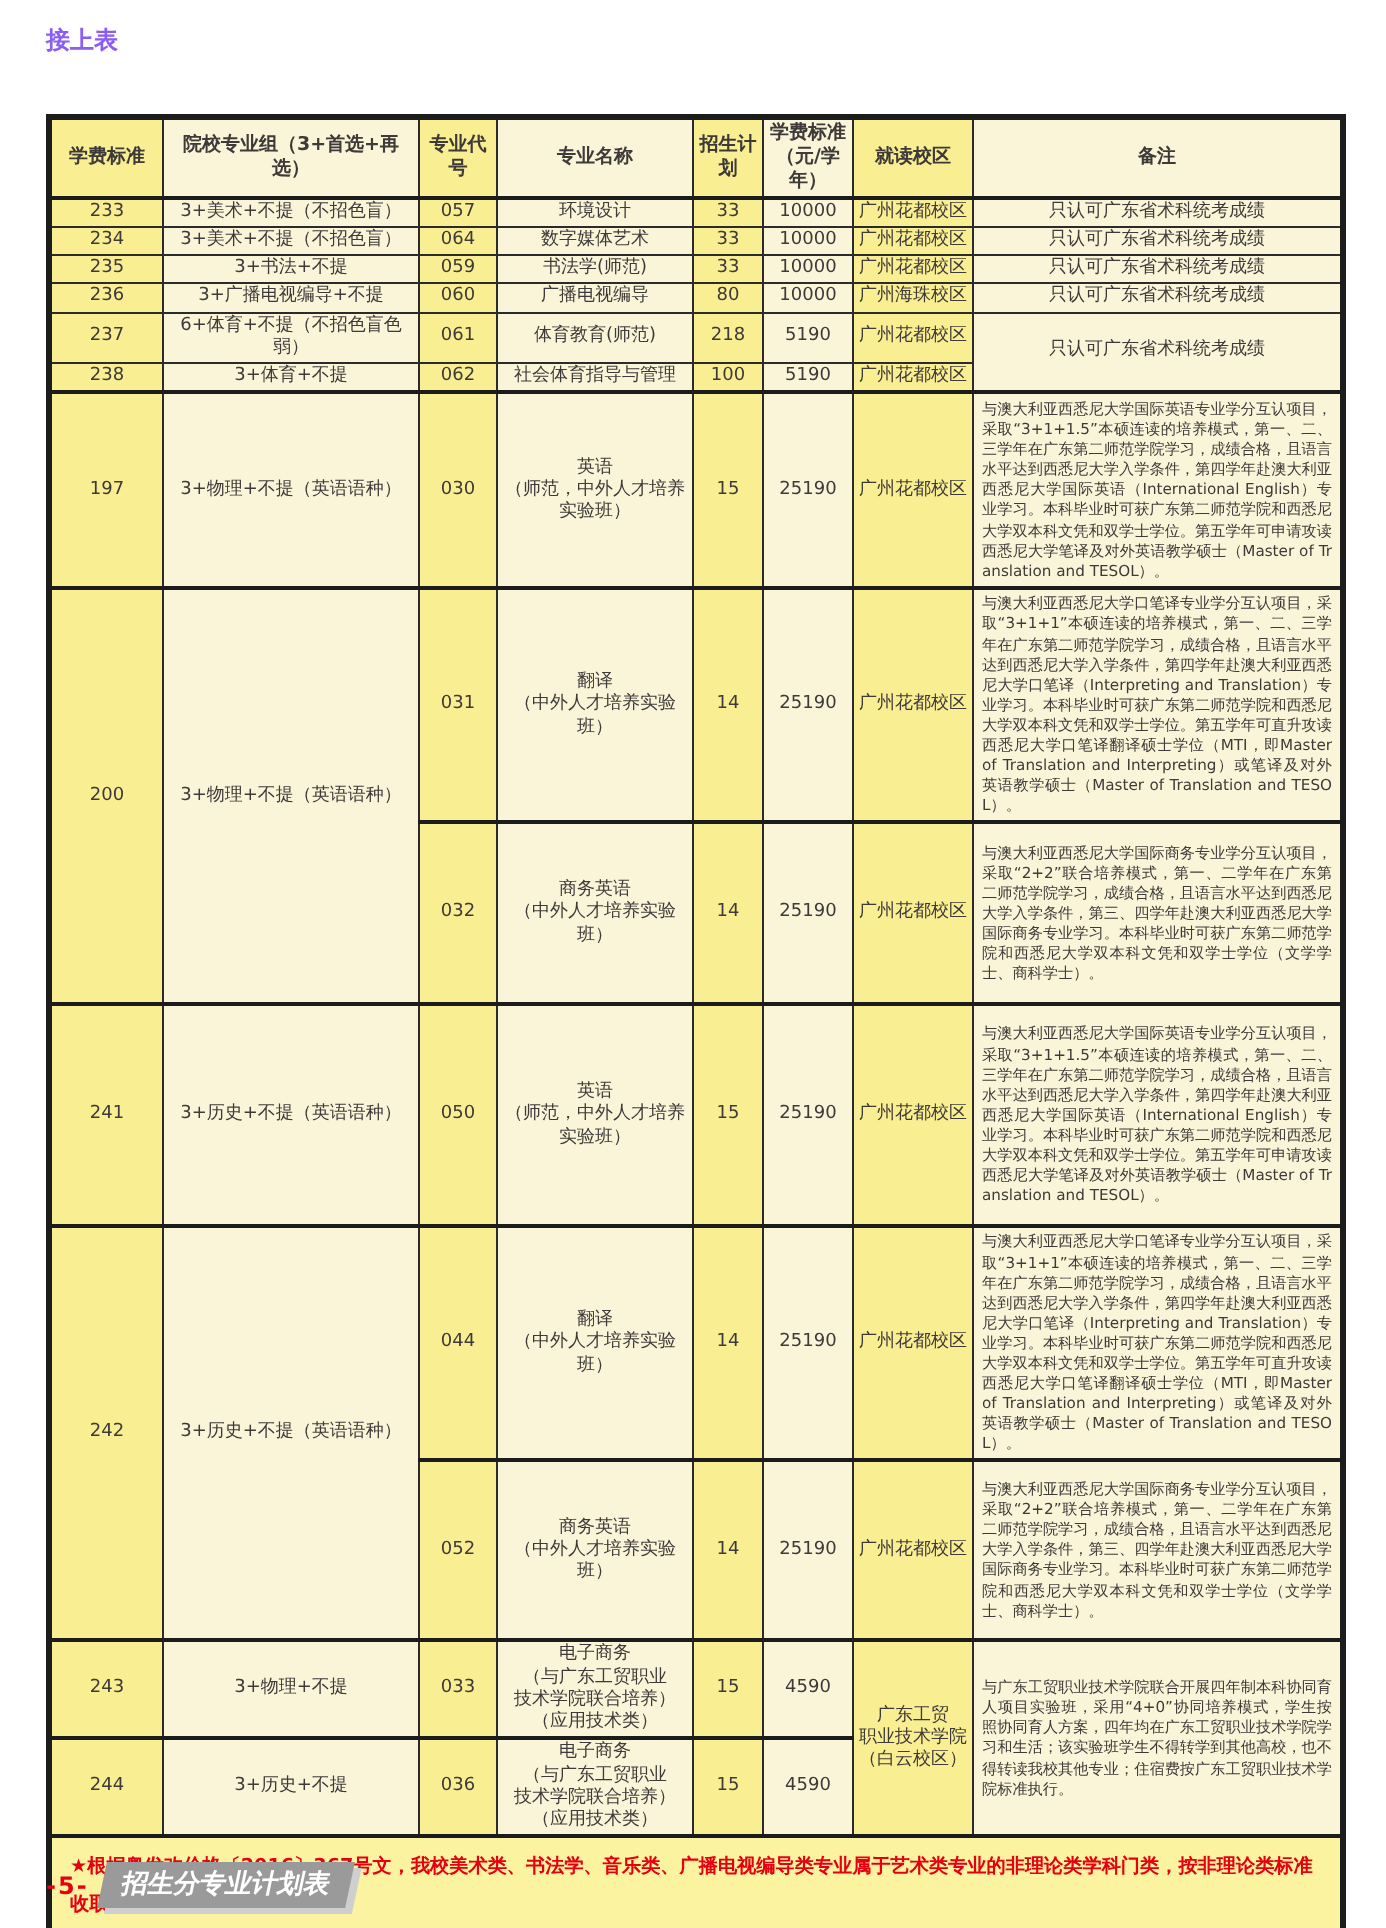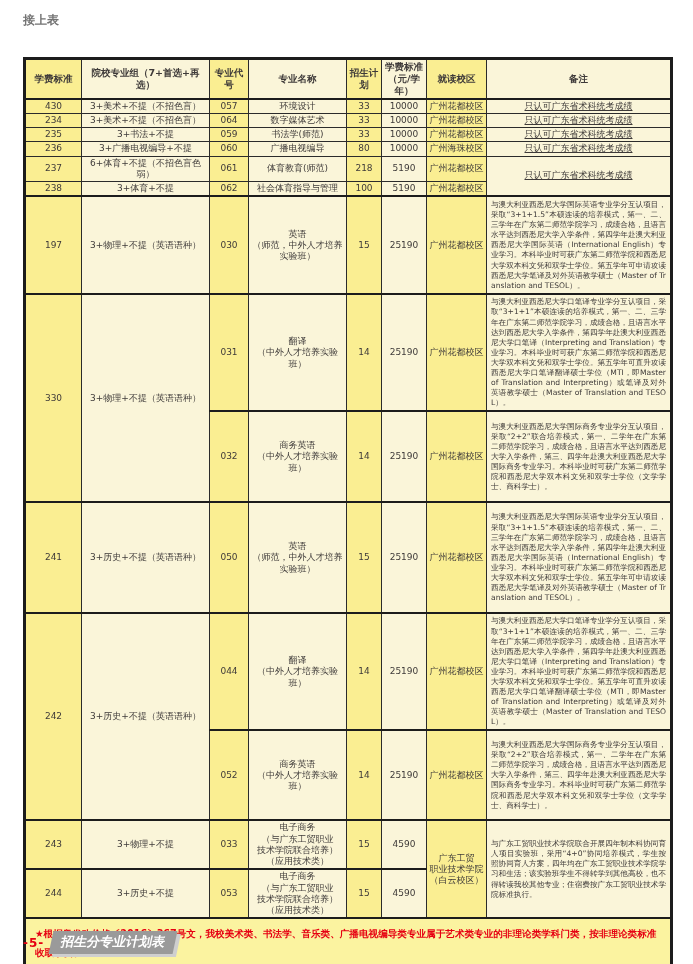--- a/index.html
+++ b/index.html
@@ -1,39 +1,39 @@
 <!DOCTYPE html>
 <html><head>
 <meta charset="utf-8">
 <style>
   html,body{margin:0;padding:0;}
   body{
     width:693px;height:964px;background:#ffffff;position:relative;
     font-family:"DejaVu Sans","Liberation Sans",sans-serif;
     color:#3e3a39;-webkit-font-smoothing:antialiased;
   }
-  .continued{position:absolute;left:23px;top:12px;font-size:12px;font-weight:bold;color:#737373;}
+  .continued{position:absolute;left:23px;top:12px;font-size:12px;font-weight:bold;color:#8b5cf6;}
   table.plan{
     position:absolute;left:23px;top:57px;width:647px;
     border-collapse:collapse;table-layout:fixed;
     border:3px solid #1c1c1c;
   }
   td,th{
     border:1px solid #2b2b2b;padding:1px 2px;text-align:center;vertical-align:middle;
     font-size:9px;line-height:1.25;white-space:pre-line;word-break:break-all;font-weight:normal;
   }
   th{font-weight:bold;font-size:9.5px;}
   .y{background:#faee92;}
   .c{background:#faf5d9;}
   tr.tb td,tr.tb th{border-top:2px solid #1c1c1c;}
   td.rl{
     font-size:7.6px;text-align:justify;text-justify:inter-character;
     line-height:1.33;padding:2px 4px;vertical-align:middle;white-space:normal;
   }
-  td.rc{font-size:9px;text-decoration:underline;}
+  td.rc{font-size:9px;}
   tr.hdr{height:30px;} tr.sm{height:14px;}
   tr.h98{height:98px;} tr.h103{height:103px;} tr.h91{height:91px;}
   tr.h111{height:111px;} tr.h115{height:115px;} tr.h90{height:90px;}
   tr.h45{height:45px;} tr.h41{height:41px;}
   td.notes{
     background:#fbf3a0;color:#e60012;font-weight:bold;text-align:left;
     font-size:9.6px;line-height:1.95;padding:6px 9px;white-space:normal;height:42px;
   }
   .footer{position:absolute;left:23px;top:931px;display:flex;align-items:center;}
   .page-num{color:#e60012;font-weight:bold;font-size:12px;letter-spacing:1px;}
@@ -56,32 +56,32 @@
       <col style="width:98px">
     <col style="width:35px">
       <col style="width:45px">
       <col style="width:60px">
       <col style="width:185px">
   </colgroup>
 
   <tbody>
       <tr class="hdr">
     <th class="y">学费标准</th>
-    <th class="c">院校专业组（7+首选+再选）</th>
+    <th class="c">院校专业组（3+首选+再选）</th>
     <th class="y">专业代号</th>
     <th class="c">专业名称</th>
     <th class="y">招生计划</th>
     <th class="c">学费标准
 （元/学年）</th>
     <th class="y">就读校区</th>
     <th class="c">备注</th>
   </tr>
 
   <tr class="sm tb">
-    <td class="y">430</td>
+    <td class="y">233</td>
     <td class="c">3+美术+不提（不招色盲）</td>
     <td class="y">057</td>
     <td class="c">环境设计</td>
     <td class="y">33</td>
     <td class="c">10000</td>
     <td class="y">广州花都校区</td>
     <td class="c rc">只认可广东省术科统考成绩</td>
   </tr>
 
   <tr class="sm">
@@ -144,21 +144,21 @@
     <td class="y">030</td>
     <td class="c">英语
 （师范，中外人才培养实验班）</td>
     <td class="y">15</td>
     <td class="c">25190</td>
     <td class="y">广州花都校区</td>
     <td class="c rl">与澳大利亚西悉尼大学国际英语专业学分互认项目，采取“3+1+1.5”本硕连读的培养模式，第一、二、三学年在广东第二师范学院学习，成绩合格，且语言水平达到西悉尼大学入学条件，第四学年赴澳大利亚西悉尼大学国际英语（International English）专业学习。本科毕业时可获广东第二师范学院和西悉尼大学双本科文凭和双学士学位。第五学年可申请攻读西悉尼大学笔译及对外英语教学硕士（Master of Translation and TESOL）。</td>
   </tr>
 
   <tr class="h103 tb">
-    <td class="y" rowspan="2">330</td>
+    <td class="y" rowspan="2">200</td>
     <td class="c" rowspan="2">3+物理+不提（英语语种）</td>
     <td class="y">031</td>
     <td class="c">翻译
 （中外人才培养实验班）</td>
     <td class="y">14</td>
     <td class="c">25190</td>
     <td class="y">广州花都校区</td>
     <td class="c rl">与澳大利亚西悉尼大学口笔译专业学分互认项目，采取“3+1+1”本硕连读的培养模式，第一、二、三学年在广东第二师范学院学习，成绩合格，且语言水平达到西悉尼大学入学条件，第四学年赴澳大利亚西悉尼大学口笔译（Interpreting and Translation）专业学习。本科毕业时可获广东第二师范学院和西悉尼大学双本科文凭和双学士学位。第五学年可直升攻读西悉尼大学口笔译翻译硕士学位（MTI，即Master of Translation and Interpreting）或笔译及对外英语教学硕士（Master of Translation and TESOL）。</td>
   </tr>
 
@@ -218,21 +218,21 @@
     <td class="c">4590</td>
     <td class="y" rowspan="2">广东工贸
 职业技术学院
 （白云校区）</td>
     <td class="c rl" rowspan="2">与广东工贸职业技术学院联合开展四年制本科协同育人项目实验班，采用“4+0”协同培养模式，学生按照协同育人方案，四年均在广东工贸职业技术学院学习和生活；该实验班学生不得转学到其他高校，也不得转读我校其他专业；住宿费按广东工贸职业技术学院标准执行。</td>
   </tr>
 
   <tr class="h41 tb">
     <td class="y">244</td>
     <td class="c">3+历史+不提</td>
-    <td class="y">053</td>
+    <td class="y">036</td>
     <td class="c">电子商务
 （与广东工贸职业
 技术学院联合培养）
 （应用技术类）</td>
     <td class="y">15</td>
     <td class="c">4590</td>
   </tr>
 
   <tr class="tb">
     <td class="notes" colspan="8">

